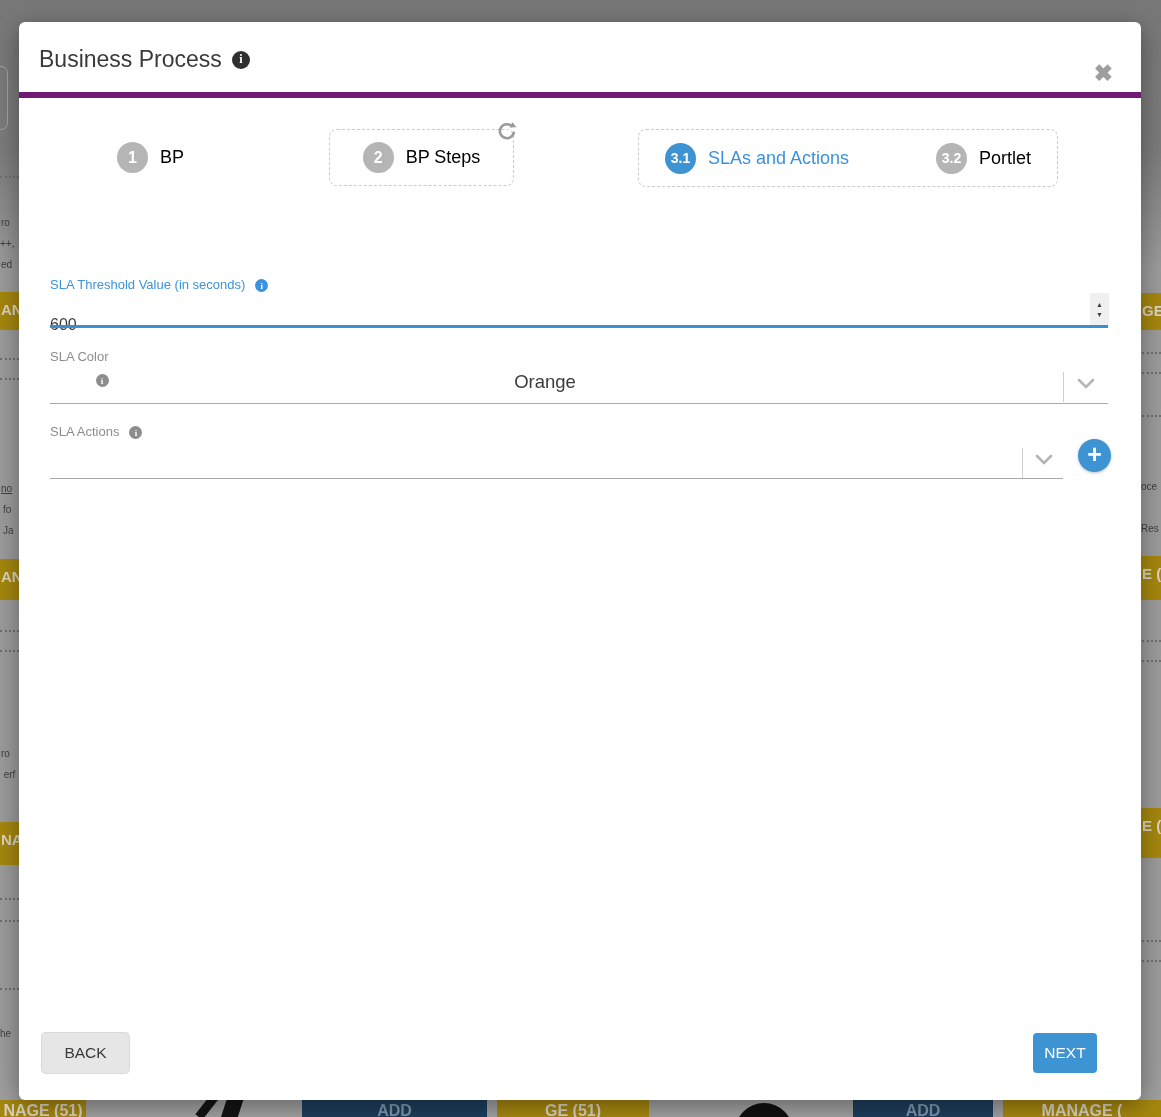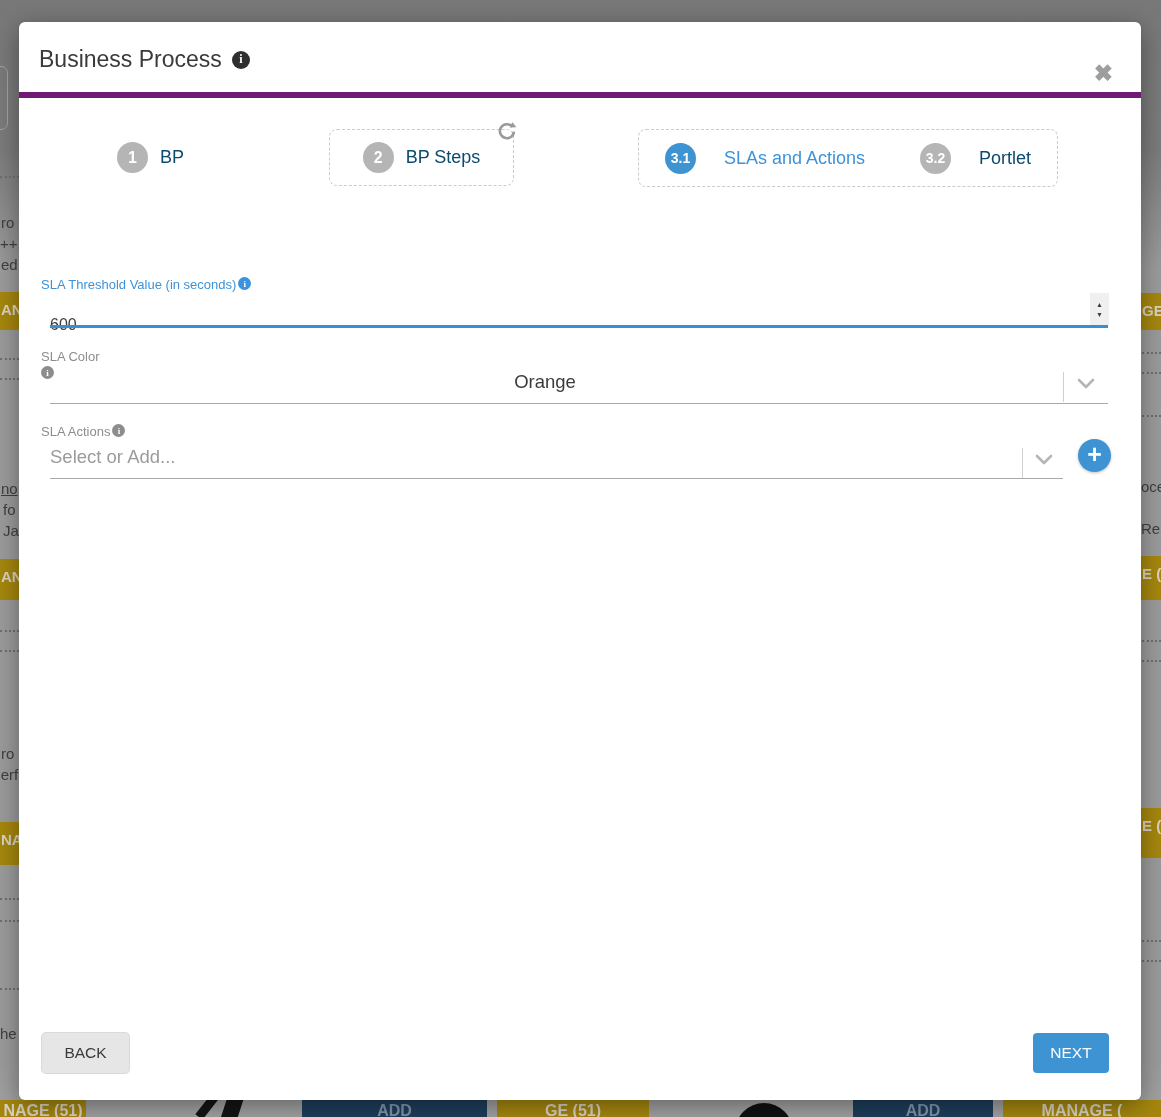--- a/index.html
+++ b/index.html
@@ -9,21 +9,21 @@
     font-family:"Liberation Sans", sans-serif;
     background:#9b9b9b;
   }
 
   
   .backdrop {
     position:absolute; inset:0;
     background:linear-gradient(#787878 0px, #7b7b7b 150px, #9b9b9b 270px, #9b9b9b 1060px, #a2a2a2 1117px);
   }
   .frag { position:absolute; }
-  .frag-text { color:#3f3f3f; font-size:15px; line-height:20px; white-space:nowrap; overflow:hidden; }
+  .frag-text { color:#3f3f3f; font-size:10px; line-height:20px; white-space:nowrap; overflow:hidden; }
   .frag-chip { background:#a5870e; color:#d9d3c2; font-weight:700; font-size:15px;
                padding-top:9px; text-align:left; padding-left:1px; overflow:hidden; white-space:nowrap; }
   .frag-chipb { background:#a5870e; color:#d9d3c2; font-weight:700; font-size:16px;
                 padding-top:2px; text-align:center; overflow:hidden; white-space:nowrap; }
   .frag-add { background:#1e3e5b; color:#7e96ab; font-weight:700; font-size:16px;
               padding-top:2px; text-align:center; overflow:hidden; }
   .frag-dots { border-top:2px dotted #6f6f6f; }
   .frag-bar { background:#141414; }
   .frag-semi { background:#101010; border-radius:50%; }
   .frag-outline { border:1px solid #a3a3a3; border-radius:7px; }
@@ -59,43 +59,43 @@
 
   
   .step-group { position:absolute; display:flex; align-items:center; gap:12px; }
   .circle {
     width:31px; height:31px; border-radius:50%; background:#b5b5b5; color:#fff;
     font-weight:700; font-size:16px; display:flex; align-items:center; justify-content:center;
     flex:0 0 auto;
   }
   .circle.decimal { font-size:14px; }
   .circle.active { background:#3e93d3; }
-  .step-label { font-size:18px; color:#0c4a6e; white-space:nowrap; }
+  .step-label { font-size:18px; color:#000000; white-space:nowrap; }
   .step-label.active { color:#3c92dc; }
   .step-box {
     position:absolute; border:1px dashed #cbcbcb; border-radius:8px;
     display:flex; align-items:center;
   }
   .box-2 { left:310px; top:107px; width:185px; height:57px; justify-content:center; gap:12px; }
   .box-3 { left:619px; top:107px; width:420px; height:58px; padding:0 26px; gap:12px; }
   .box-3 .g2 { margin-left:auto; }
-  .g { display:flex; align-items:center; gap:28px; }
+  .g { display:flex; align-items:center; gap:12px; }
   .refresh { position:absolute; left:478px; top:99px; width:20px; height:20px; cursor:pointer; }
 
   
   .tab {
     position:absolute; left:20px; top:189px; width:244px; text-align:center;
     color:#3d92d8; font-size:15.5px; font-weight:600; letter-spacing:.2px;
     padding-bottom:13px; border-bottom:3px solid #3a8fd2; cursor:pointer;
   }
 
   
   .field-label {
-    position:absolute; left:22px; font-size:13px; color:#8d8d8d;
-    display:flex; align-items:flex-start; gap:2px;
+    position:absolute; left:31px; font-size:13px; color:#8d8d8d;
+    display:flex; align-items:flex-end; gap:10px;
   }
   .field-label.blue { color:#3d92d8; }
   .field-input {
     position:absolute; left:31px; border:none; outline:none; background:transparent;
     font-family:"Liberation Sans", sans-serif; color:#3c3c3c; padding:0;
   }
   .field-input::placeholder { color:#9b9b9b; opacity:1; }
   .underline { position:absolute; left:31px; }
   .u-blue { height:3px; background:#3a8fd2; }
   .u-gray { height:1px; background:#a9a9a9; }
@@ -113,21 +113,21 @@
     display:flex; align-items:center; justify-content:center; cursor:pointer;
     box-shadow:0 1px 3px rgba(0,0,0,.25); line-height:1; padding-bottom:3px;
   }
 
   
   .btn {
     position:absolute; top:1011px; height:40px; border:none; border-radius:4px;
     font-family:"Liberation Sans", sans-serif; font-size:15.5px; cursor:pointer;
   }
   .btn-back { left:23px; width:87px; background:#e6e6e6; color:#3a3a3a; box-shadow:0 0 0 1px #dadada; }
-  .btn-next { left:1014px; width:76px; background:#3e93d3; color:#ffffff; }
+  .btn-next { left:1014px; width:64px; background:#3e93d3; color:#ffffff; }
 </style>
 </head>
 <body>
 
 <div class="backdrop">
     <div class="frag frag-outline" style="left: -9px; top: 66px; width: 17px; height: 64px;"></div>
     <div class="frag frag-dots" style="left: 0px; top: 176px; width: 19px;"></div>
     <div class="frag frag-text" style="left: 1px; top: 213px; width: 18px; height: 20px;">ro</div>
     <div class="frag frag-text" style="left: 0px; top: 234px; width: 19px; height: 20px;">++,</div>
     <div class="frag frag-text" style="left: 1px; top: 255px; width: 18px; height: 20px;">ed</div>
@@ -229,21 +229,20 @@
     <svg width="20" height="14" viewBox="0 0 20 14">
       <polyline points="3,3 10,10 17,3" fill="none" stroke="#b5b5b5" stroke-width="2.6" stroke-linecap="round" stroke-linejoin="round"></polyline>
     </svg>
   </span>
   <div class="underline u-gray" style="top:381px; width:1058px;"></div>
 
   <div class="field-label" style="top:402px;">
     <span>SLA Actions</span>
     <span class="info-dot sm gray">i</span>
   </div>
-  <input class="field-input" style="top: 424px; width: 950px; font-size: 18.5px;" placeholder="Select or Add...">
   <div class="vsep" style="left:1003px; top:426px;"></div>
   <span class="chev" style="left:1015px; top:431px;">
     <svg width="20" height="14" viewBox="0 0 20 14">
       <polyline points="3,3 10,10 17,3" fill="none" stroke="#b5b5b5" stroke-width="2.6" stroke-linecap="round" stroke-linejoin="round"></polyline>
     </svg>
   </span>
   <div class="underline u-gray" style="top:456px; width:1013px;"></div>
   <div class="plus-btn">
     <span>+</span>
   </div>

